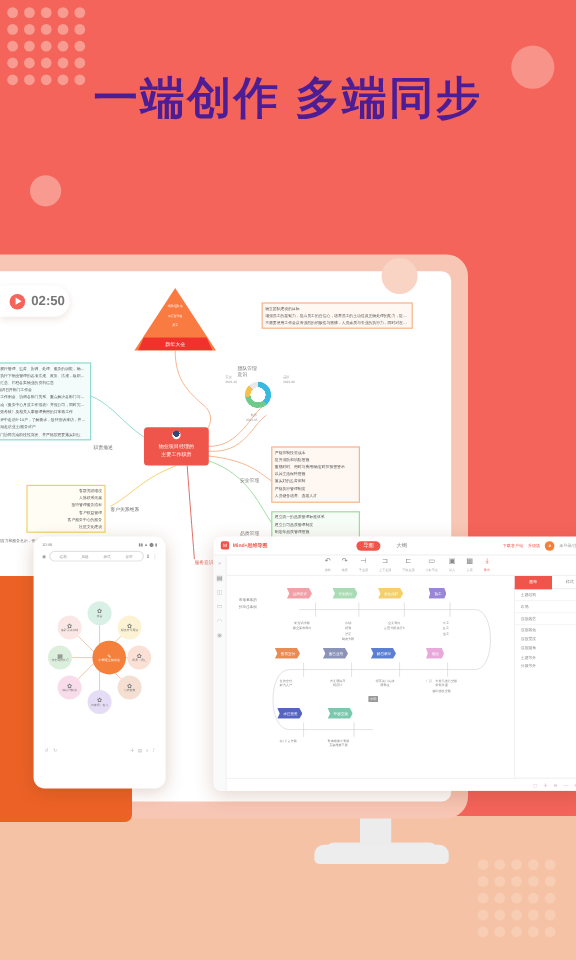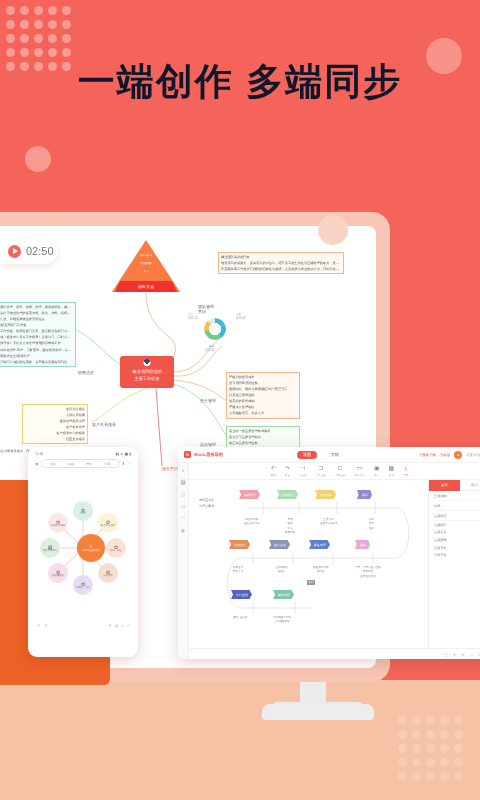--- a/index.html
+++ b/index.html
@@ -17,21 +17,21 @@
 
   
   .dotgrid { position: absolute; display: grid; }
   .dotgrid i { display: block; border-radius: 50%; }
 
   .circ { position: absolute; border-radius: 50%; }
 
   
   .hero { position: absolute; left: 0; top: 60px; width: 480px; text-align: center; z-index: 6; }
   .hero-title {
-    color: #0f172a; font-size: 37px; font-weight: bold;
+    color: #4c1d95; font-size: 37px; font-weight: bold;
     letter-spacing: 2px; line-height: 1.2; white-space: nowrap;
   }
   .hero-sub {
     color: #ffffff; font-size: 17px; margin-top: 20px;
     letter-spacing: 0.5px; white-space: nowrap;
   }
 
   
   .bottom-panel {
     position: absolute; left: 0; bottom: 0; width: 480px; height: 120px;
@@ -413,21 +413,21 @@
   </div>
 
   <div style="position:absolute; left:0; top:238px; width:58px; height:26px; background:#fff;
               border-radius:0 13px 13px 0; display:flex; align-items:center; gap:5px;
               padding-left:8px; box-shadow:0 2px 6px rgba(120,50,20,0.12); z-index:10;">
     <span style="width:13px;height:13px;border-radius:50%;background:#F4645A;display:flex;
                  align-items:center;justify-content:center;">
       <span style="width:0;height:0;border-left:5px solid #fff;border-top:3.2px solid transparent;
                    border-bottom:3.2px solid transparent;margin-left:1.5px;"></span>
     </span>
-    <span style="font-size:11px;color:#777;">02:50</span>
+    <span style="font-size:11px;color:#777;font-weight:bold;">02:50</span>
   </div>
 
   <div class="orange-block"></div>
 
   <div class="phone">
     <div class="phone-status">
       <span>10:46</span>
       <span>▮▮ ▲ ⬤ ▮</span>
     </div>
     <div class="phone-toolbar">

